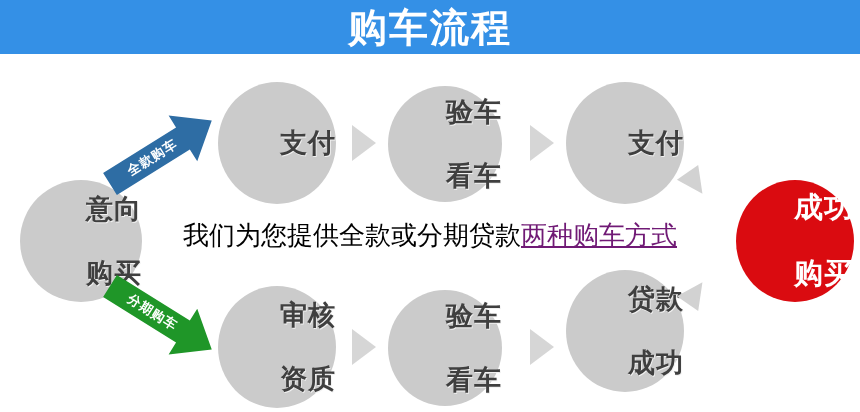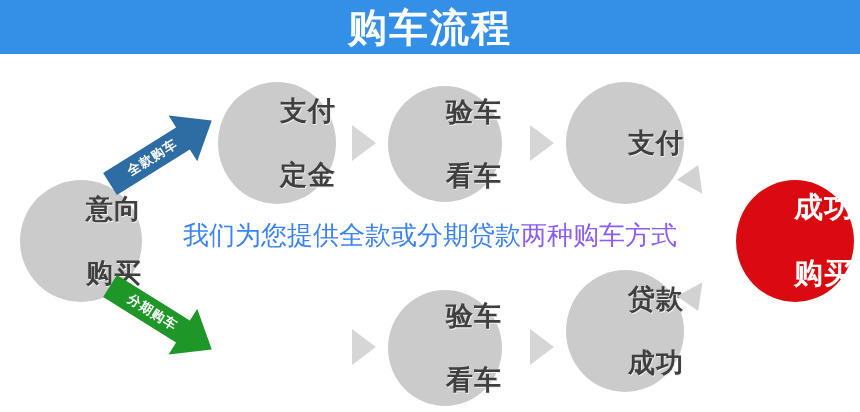--- a/index.html
+++ b/index.html
@@ -165,22 +165,22 @@
   .tagline {
     position: absolute;
     left: 0;
     top: 168px;
     width: 860px;
     text-align: center;
     white-space: nowrap;
     font-size: 26px;
     line-height: 1;
   }
-  .tagline .t-gray { color: #3b82f6; }
-  .tagline .t-red  { color: #8b5cf6; }
+  .tagline .t-gray { color: #000000; }
+  .tagline .t-red  { color: #701a75; text-decoration: underline; }
 </style>
 </head>
 <body>
 
 <div id="page">
 
   <div class="header-bar">
     <div class="header-title">购车流程</div>
   </div>
 
@@ -200,36 +200,39 @@
 
     <div class="branch branch-inst">
       <svg width="120" height="54" viewBox="0 0 120 54">
         <polygon points="0,14 86,14 86,0 120,27 86,54 86,40 0,40" fill="#1f9628"></polygon>
       </svg>
       <div class="branch-label">分期购车</div>
     </div>
 
     <div class="node node-gray n-deposit">
       <div class="node-line">支付</div>
-      <div class="node-line">定金</div>
     </div>
 
     <div class="tri-right t-top-1"></div>
 
     <div class="node node-gray n-inspect1">
       <div class="node-line">验车</div>
       <div class="node-line">看车</div>
     </div>
 
     <div class="tri-right t-top-2"></div>
 
     <div class="node node-gray n-final">
       <div class="node-line">支付</div>
     </div>
 
+    <div class="node node-gray n-review">
+      <div class="node-line">审核</div>
+      <div class="node-line">资质</div>
+    </div>
 
     <div class="tri-right t-bot-1"></div>
 
     <div class="node node-gray n-inspect2">
       <div class="node-line">验车</div>
       <div class="node-line">看车</div>
     </div>
 
     <div class="tri-right t-bot-2"></div>
 

